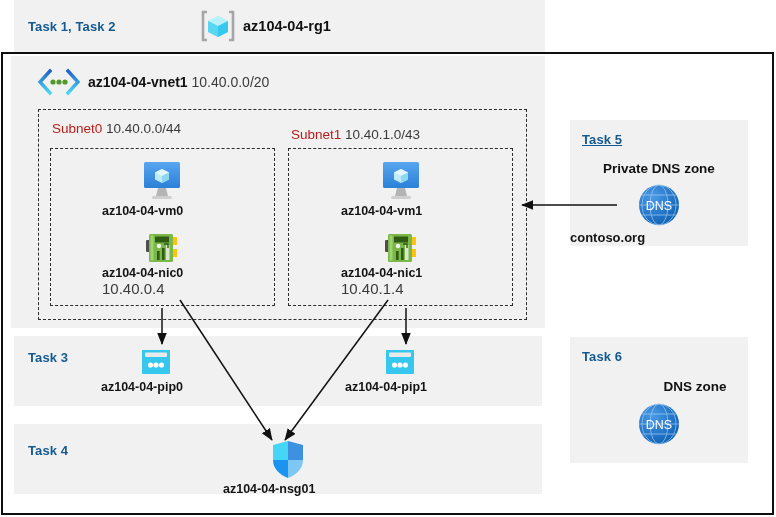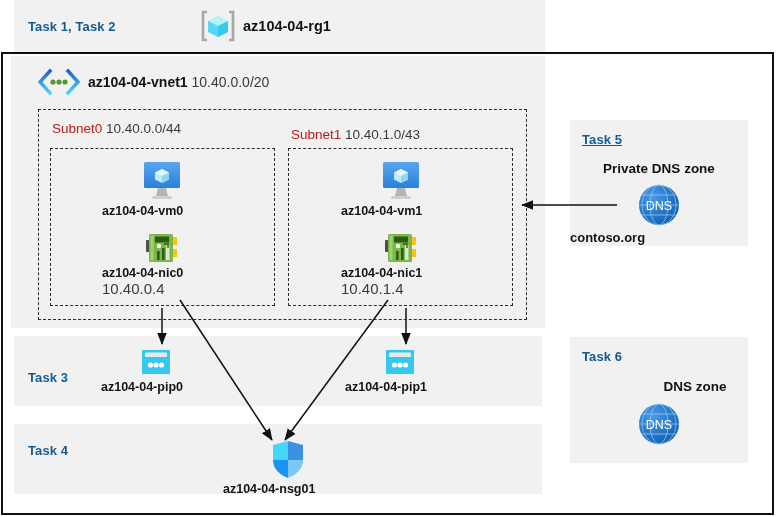--- a/index.html
+++ b/index.html
@@ -192,21 +192,21 @@
       <rect x="17" y="16" width="2.6" height="12" fill="#2f5c15"></rect>
       <rect x="21" y="13" width="3.5" height="15" fill="#d9e8cc"></rect>
       <circle cx="14" cy="14" r="2.2" fill="#f2f7ee"></circle>
       <path d="M19 12 h4 v4" fill="none" stroke="#2f5c15" stroke-width="1.4"></path>
     </svg>
     <div class="cap">az104-04-nic1</div>
     <div class="sub">10.40.1.4</div>
   </div>
 
   <div class="panel panel-t3"></div>
-  <div class="task-label" style="left:28px;top:350px;margin-top:20px;">Task 3</div>
+  <div class="task-label" style="left:28px;top:350px;">Task 3</div>
 
   <div class="node" style="left:101px;top:348px;width:110px;">
     <svg class="icon" width="36" height="30" viewBox="0 0 36 30">
       <rect x="4" y="2" width="28" height="24" rx="1" fill="#36c7ef"></rect>
       <rect x="7" y="4.5" width="22" height="4.5" rx="1" fill="#e9e9e9"></rect>
       <circle cx="12.5" cy="17" r="2.6" fill="#ffffff"></circle>
       <circle cx="18" cy="17" r="2.6" fill="#ffffff"></circle>
       <circle cx="23.5" cy="17" r="2.6" fill="#ffffff"></circle>
     </svg>
     <div class="cap">az104-04-pip0</div>

